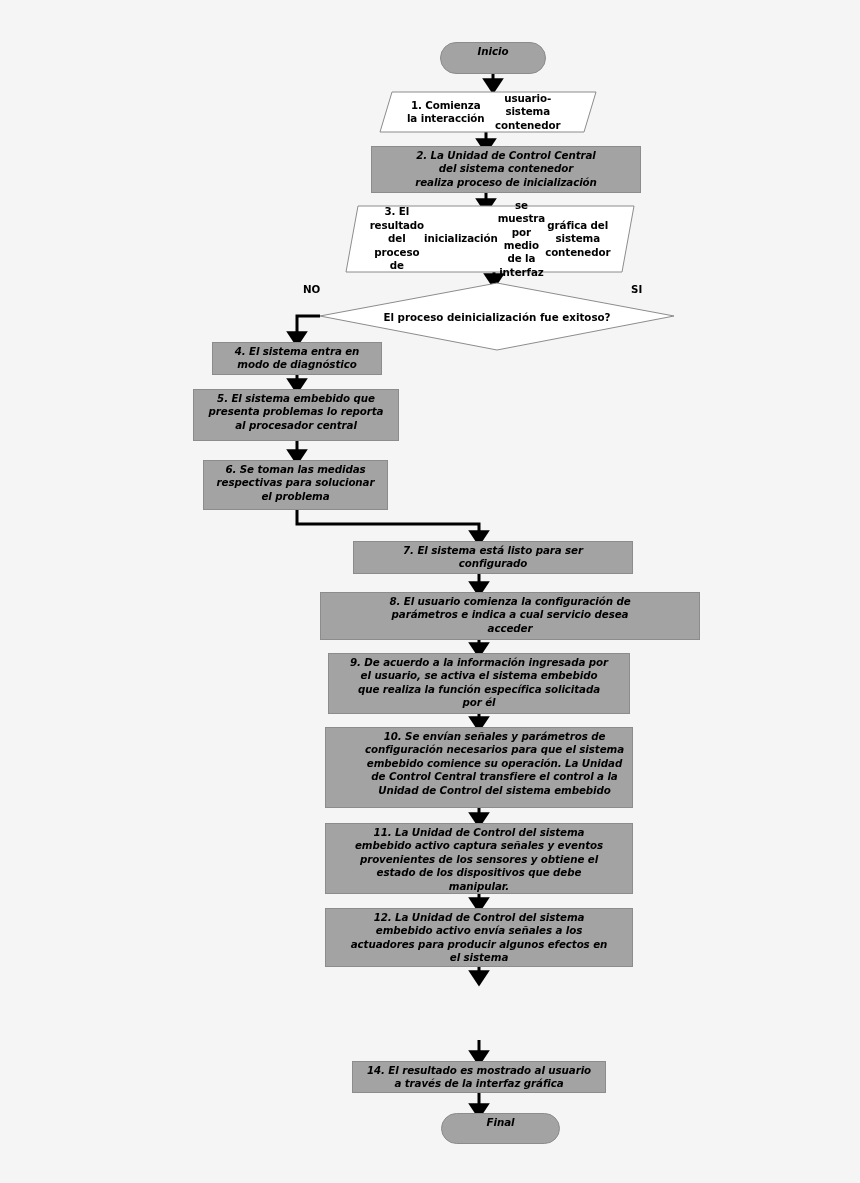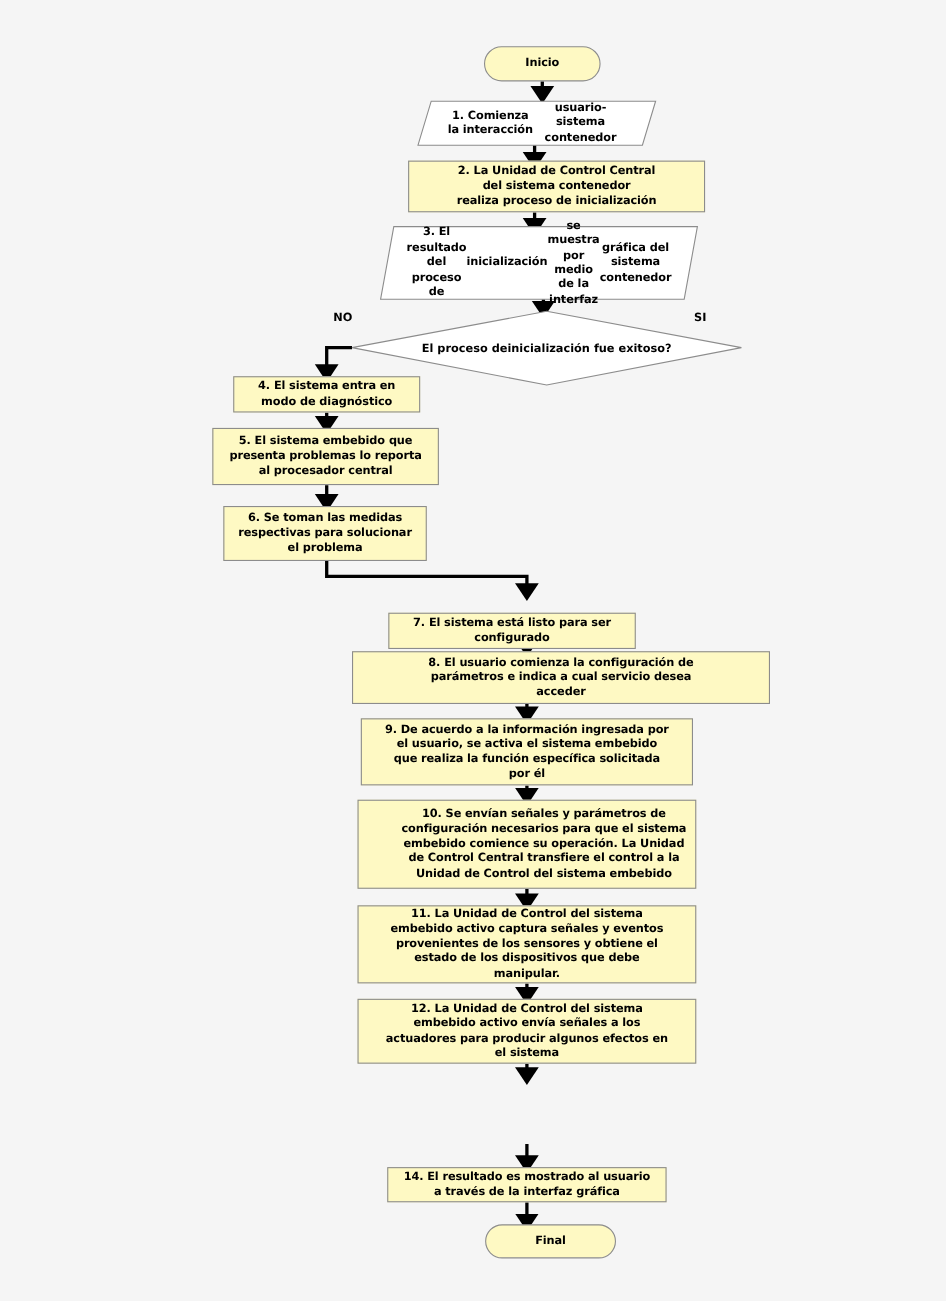--- a/index.html
+++ b/index.html
@@ -19,31 +19,32 @@
     position: absolute;
     left: 0;
     top: 0;
     width: 860px;
     height: 1183px;
   }
   .node {
     position: absolute;
     box-sizing: border-box;
     display: flex;
-    align-items: center;
+    align-items: flex-start;
     justify-content: center;
     text-align: center;
-    background: #fef9c3;
+    background: #a3a3a3;
     color: #000000;
     font-weight: bold;
     font-size: 10.3px;
     line-height: 13.4px;
     letter-spacing: -0.1px;
     padding: 2px 5px;
     z-index: 2;
+    font-style: italic;
   }
   .process {
     border: 1px solid #8c8c8c;
   }
   .terminator {
     border: 1px solid #8c8c8c;
     border-radius: 18px;
   }
   .para-wrap {
     position: absolute;
@@ -228,21 +229,21 @@
       <span>5. El sistema embebido que</span><br><span>presenta problemas lo reporta</span><br><span>al procesador central</span>
     </div>
   </div>
 
   <div class="node process" style="left:203px; top:460px; width:185px; height:50px;">
     <div>
       <span>6. Se toman las medidas</span><br><span>respectivas para solucionar</span><br><span>el problema</span>
     </div>
   </div>
 
-  <div class="node process" style="left:353px; top:541px; width:225px; height:33px;margin-top:16px;">
+  <div class="node process" style="left:353px; top:541px; width:280px; height:33px;">
     <div>
       <span>7. El sistema está listo para ser</span><br><span>configurado</span>
     </div>
   </div>
 
   <div class="node process" style="left:320px; top:592px; width:380px; height:48px;">
     <div>
       <span>8. El usuario comienza la configuración de</span><br><span>parámetros e indica a cual servicio desea</span><br><span>acceder</span>
     </div>
   </div>

